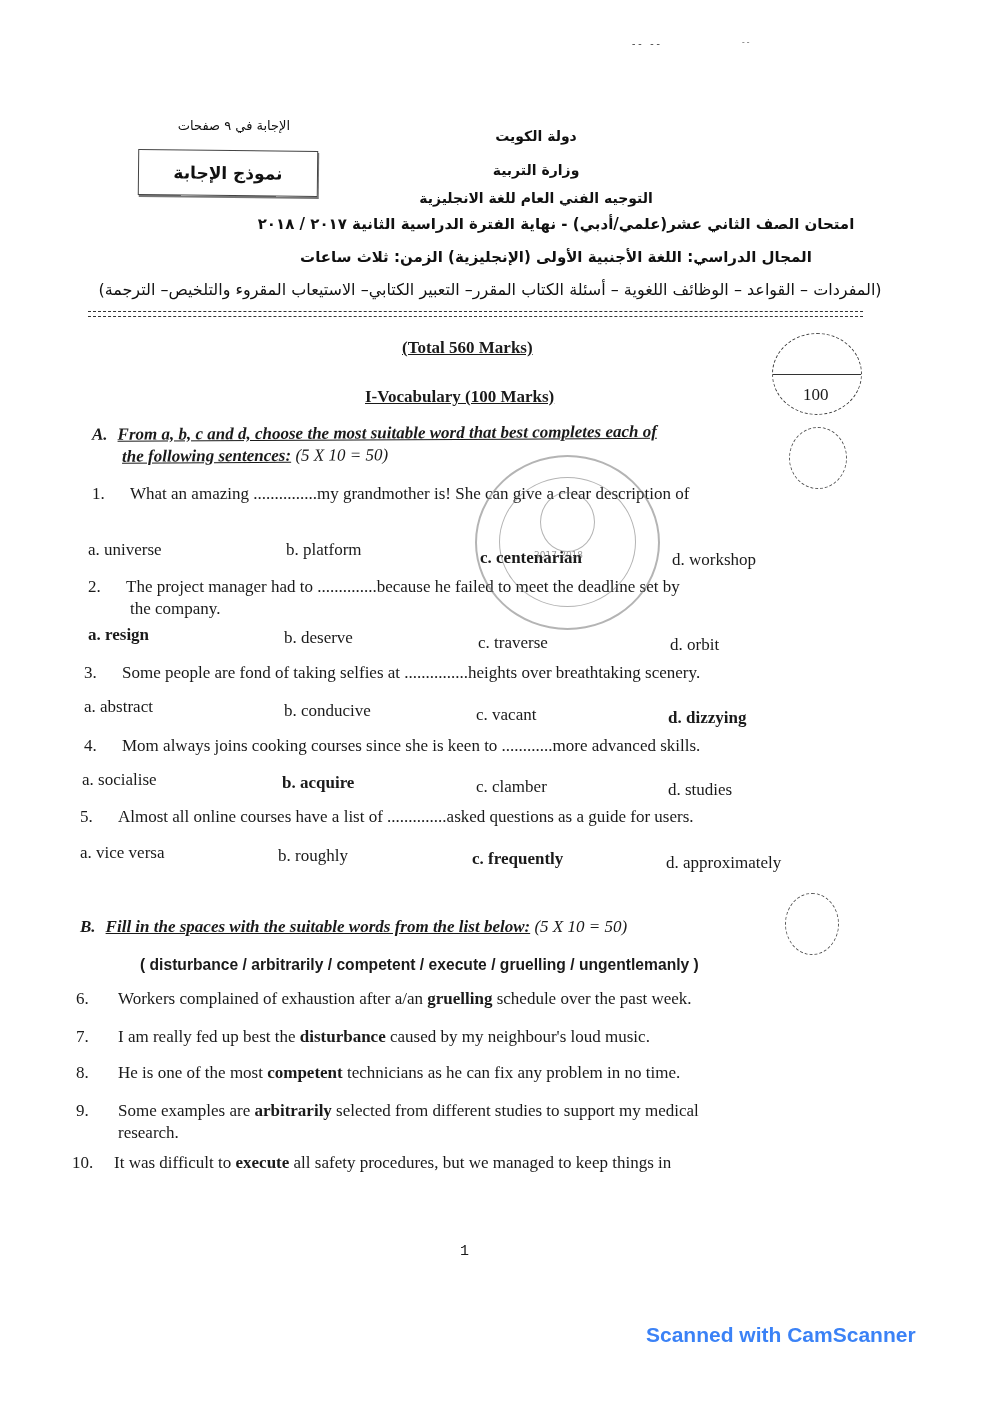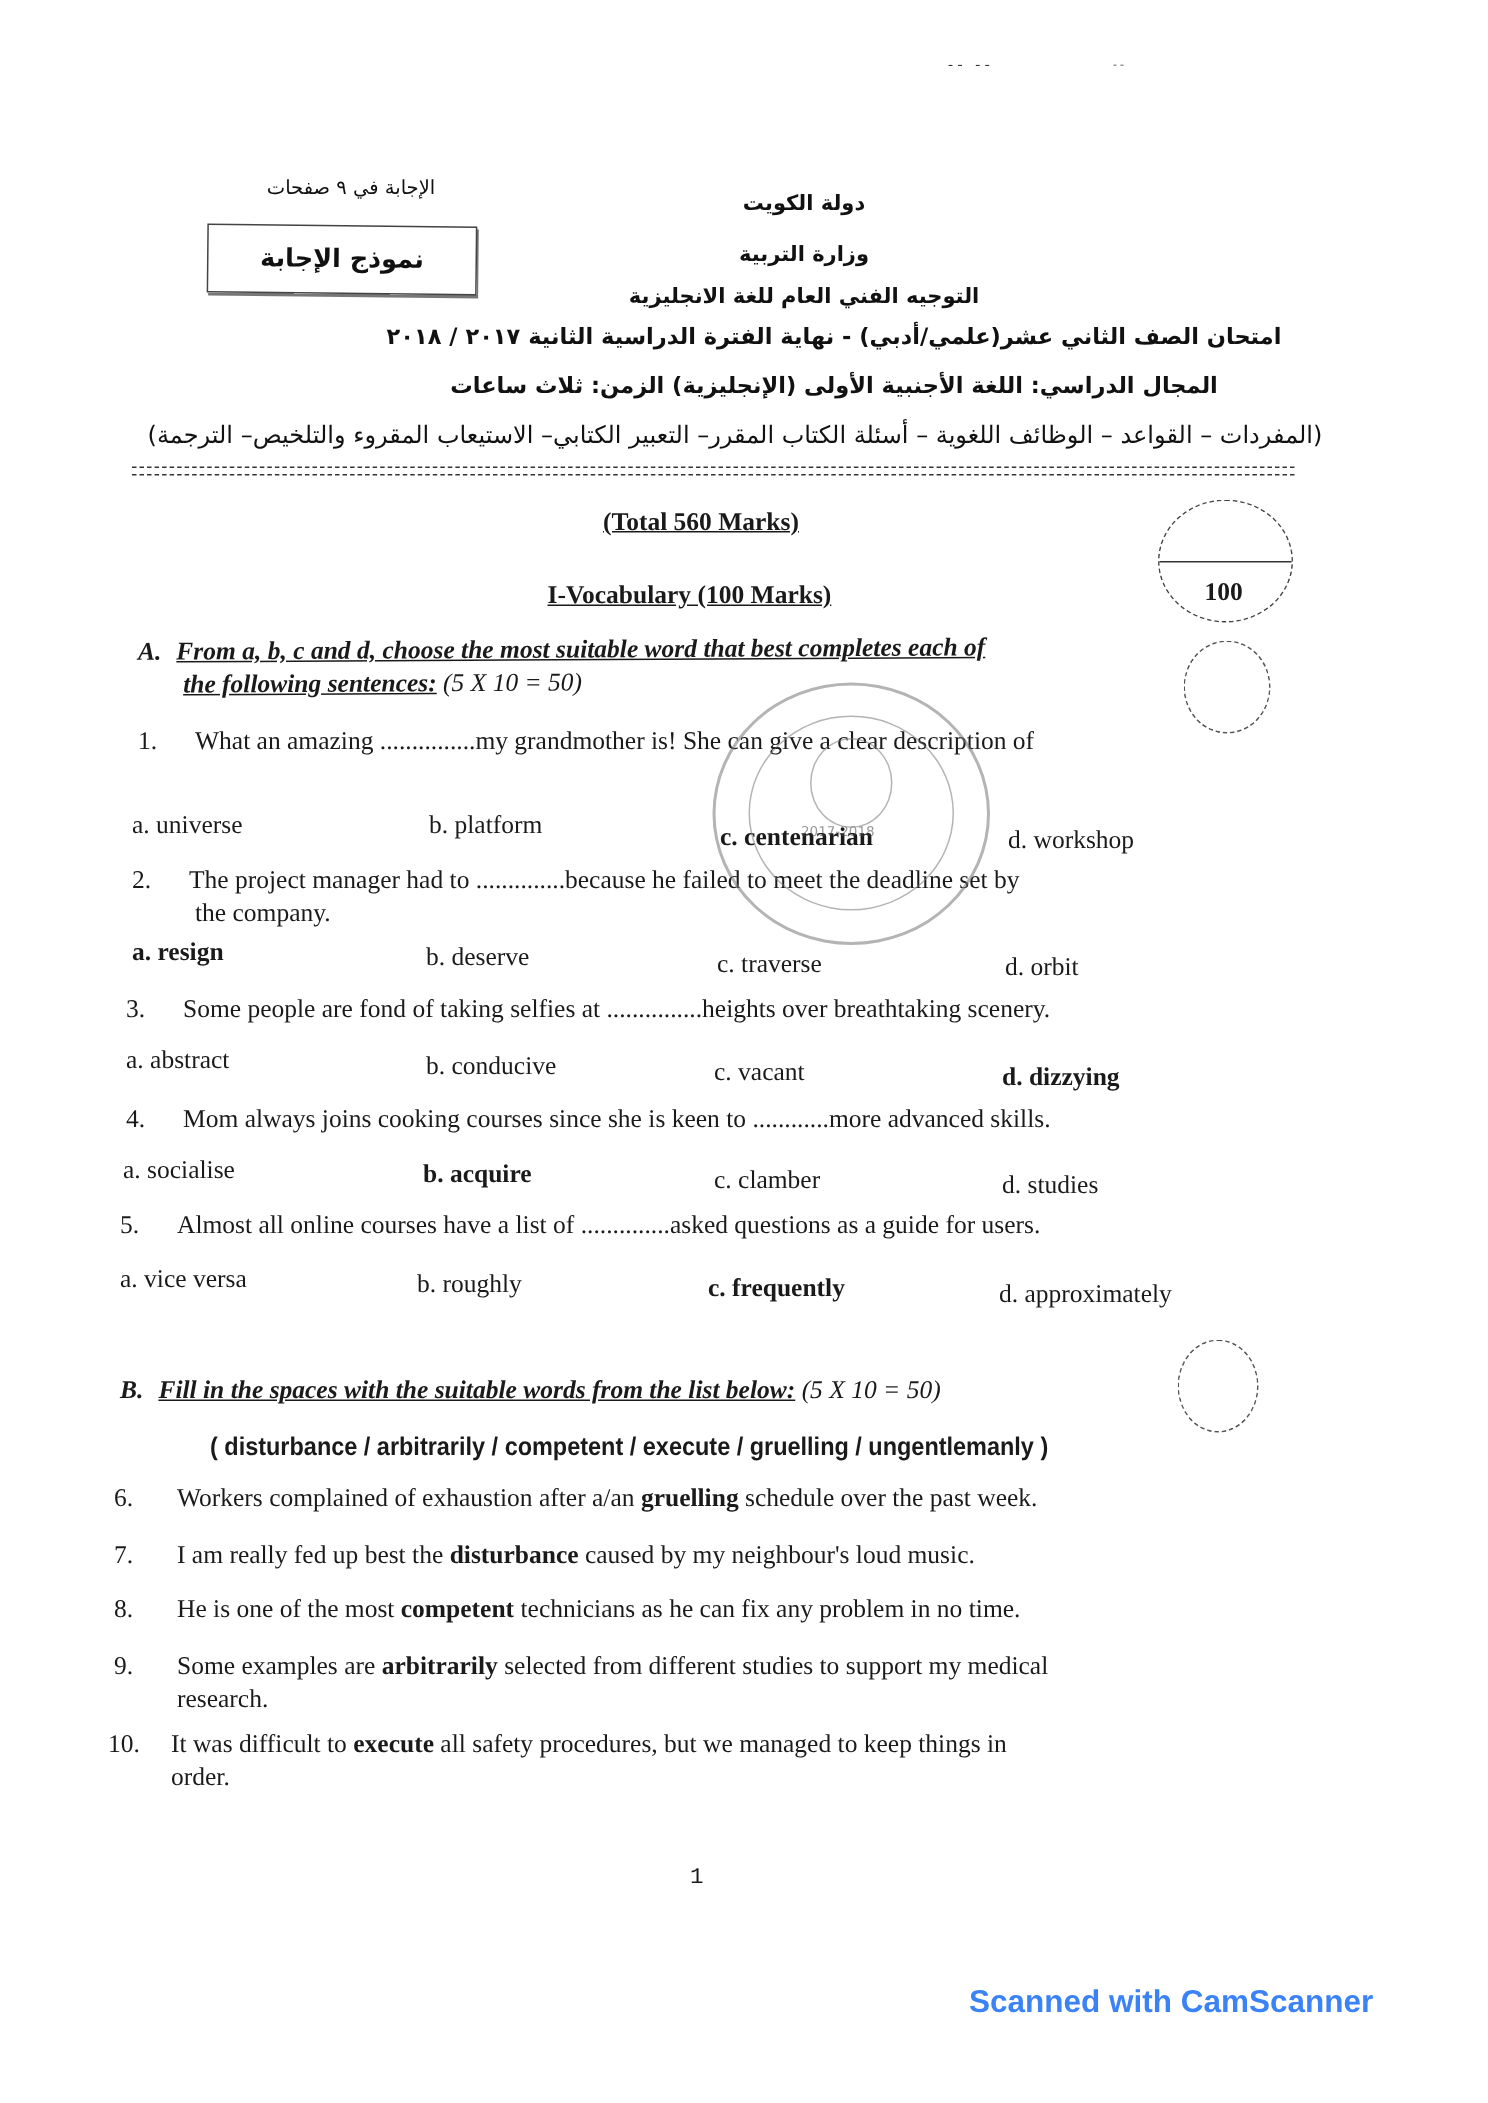--- a/index.html
+++ b/index.html
@@ -22,21 +22,21 @@
   .hdr5 { top: 248px; left: 60px; font-size: 15px; }
   .hdr6 { top: 280px; left: 10px; width: 960px; font-size: 16px; font-weight: normal; }
 
   .dbl-rule { position: absolute; top: 311px; left: 88px; width: 775px; height: 6px; border-top: 1.5px dashed #333; border-bottom: 1.5px dashed #333; }
 
   .total { position: absolute; top: 338px; left: 402px; font-size: 17px; font-weight: bold; text-decoration: underline; }
   .section-title { position: absolute; top: 387px; left: 365px; font-size: 17px; font-weight: bold; text-decoration: underline; }
 
   .score-circle { position: absolute; top: 333px; left: 772px; width: 90px; height: 82px; border: 1.2px dashed #444; border-radius: 50%; }
   .score-circle .line { position: absolute; top: 40px; left: 0; width: 100%; border-top: 1.2px solid #333; }
-  .score-circle .val { position: absolute; top: 51px; left: 30px; font-size: 17px; font-weight: bold; }
+  .score-circle .val { position: absolute; top: 51px; left: 30px; font-size: 17px; font-weight: normal; }
 
   .mark-circle { position: absolute; border: 1.2px dashed #555; border-radius: 50%; }
   .mc-a { top: 427px; left: 789px; width: 58px; height: 62px; }
   .mc-b { top: 893px; left: 785px; width: 54px; height: 62px; }
 
   .instr { position: absolute; font-style: italic; font-weight: bold; font-size: 17px; }
   .instr .lbl { margin-right: 10px; }
   .instr .u { text-decoration: underline; }
   .instr .n { font-weight: normal; font-style: italic; }
   .instrA { top: 422px; left: 92px; width: 700px; line-height: 22px; transform: rotate(-0.3deg); }
@@ -173,17 +173,16 @@
 </div>
 <div class="qb" style="top:1062px; left:76px; width:790px;">
   <span class="num">8.</span><span>He is one of the most </span><b>competent</b><span> technicians as he can fix any problem in no time.</span>
 </div>
 <div class="qb" style="top:1100px; left:76px; width:790px;">
   <span class="num">9.</span><span>Some examples are </span><b>arbitrarily</b><span> selected from different studies to support my medical</span>
   <span class="cont">research.</span>
 </div>
 <div class="qb" style="top:1152px; left:72px; width:790px;">
   <span class="num">10.</span><span>It was difficult to </span><b>execute</b><span> all safety procedures, but we managed to keep things in</span>
-  <span class="cont">order.</span>
 </div>
 
 <div class="page-num">1</div>
 <div class="cam">Scanned with CamScanner</div>
 
 </body></html>

